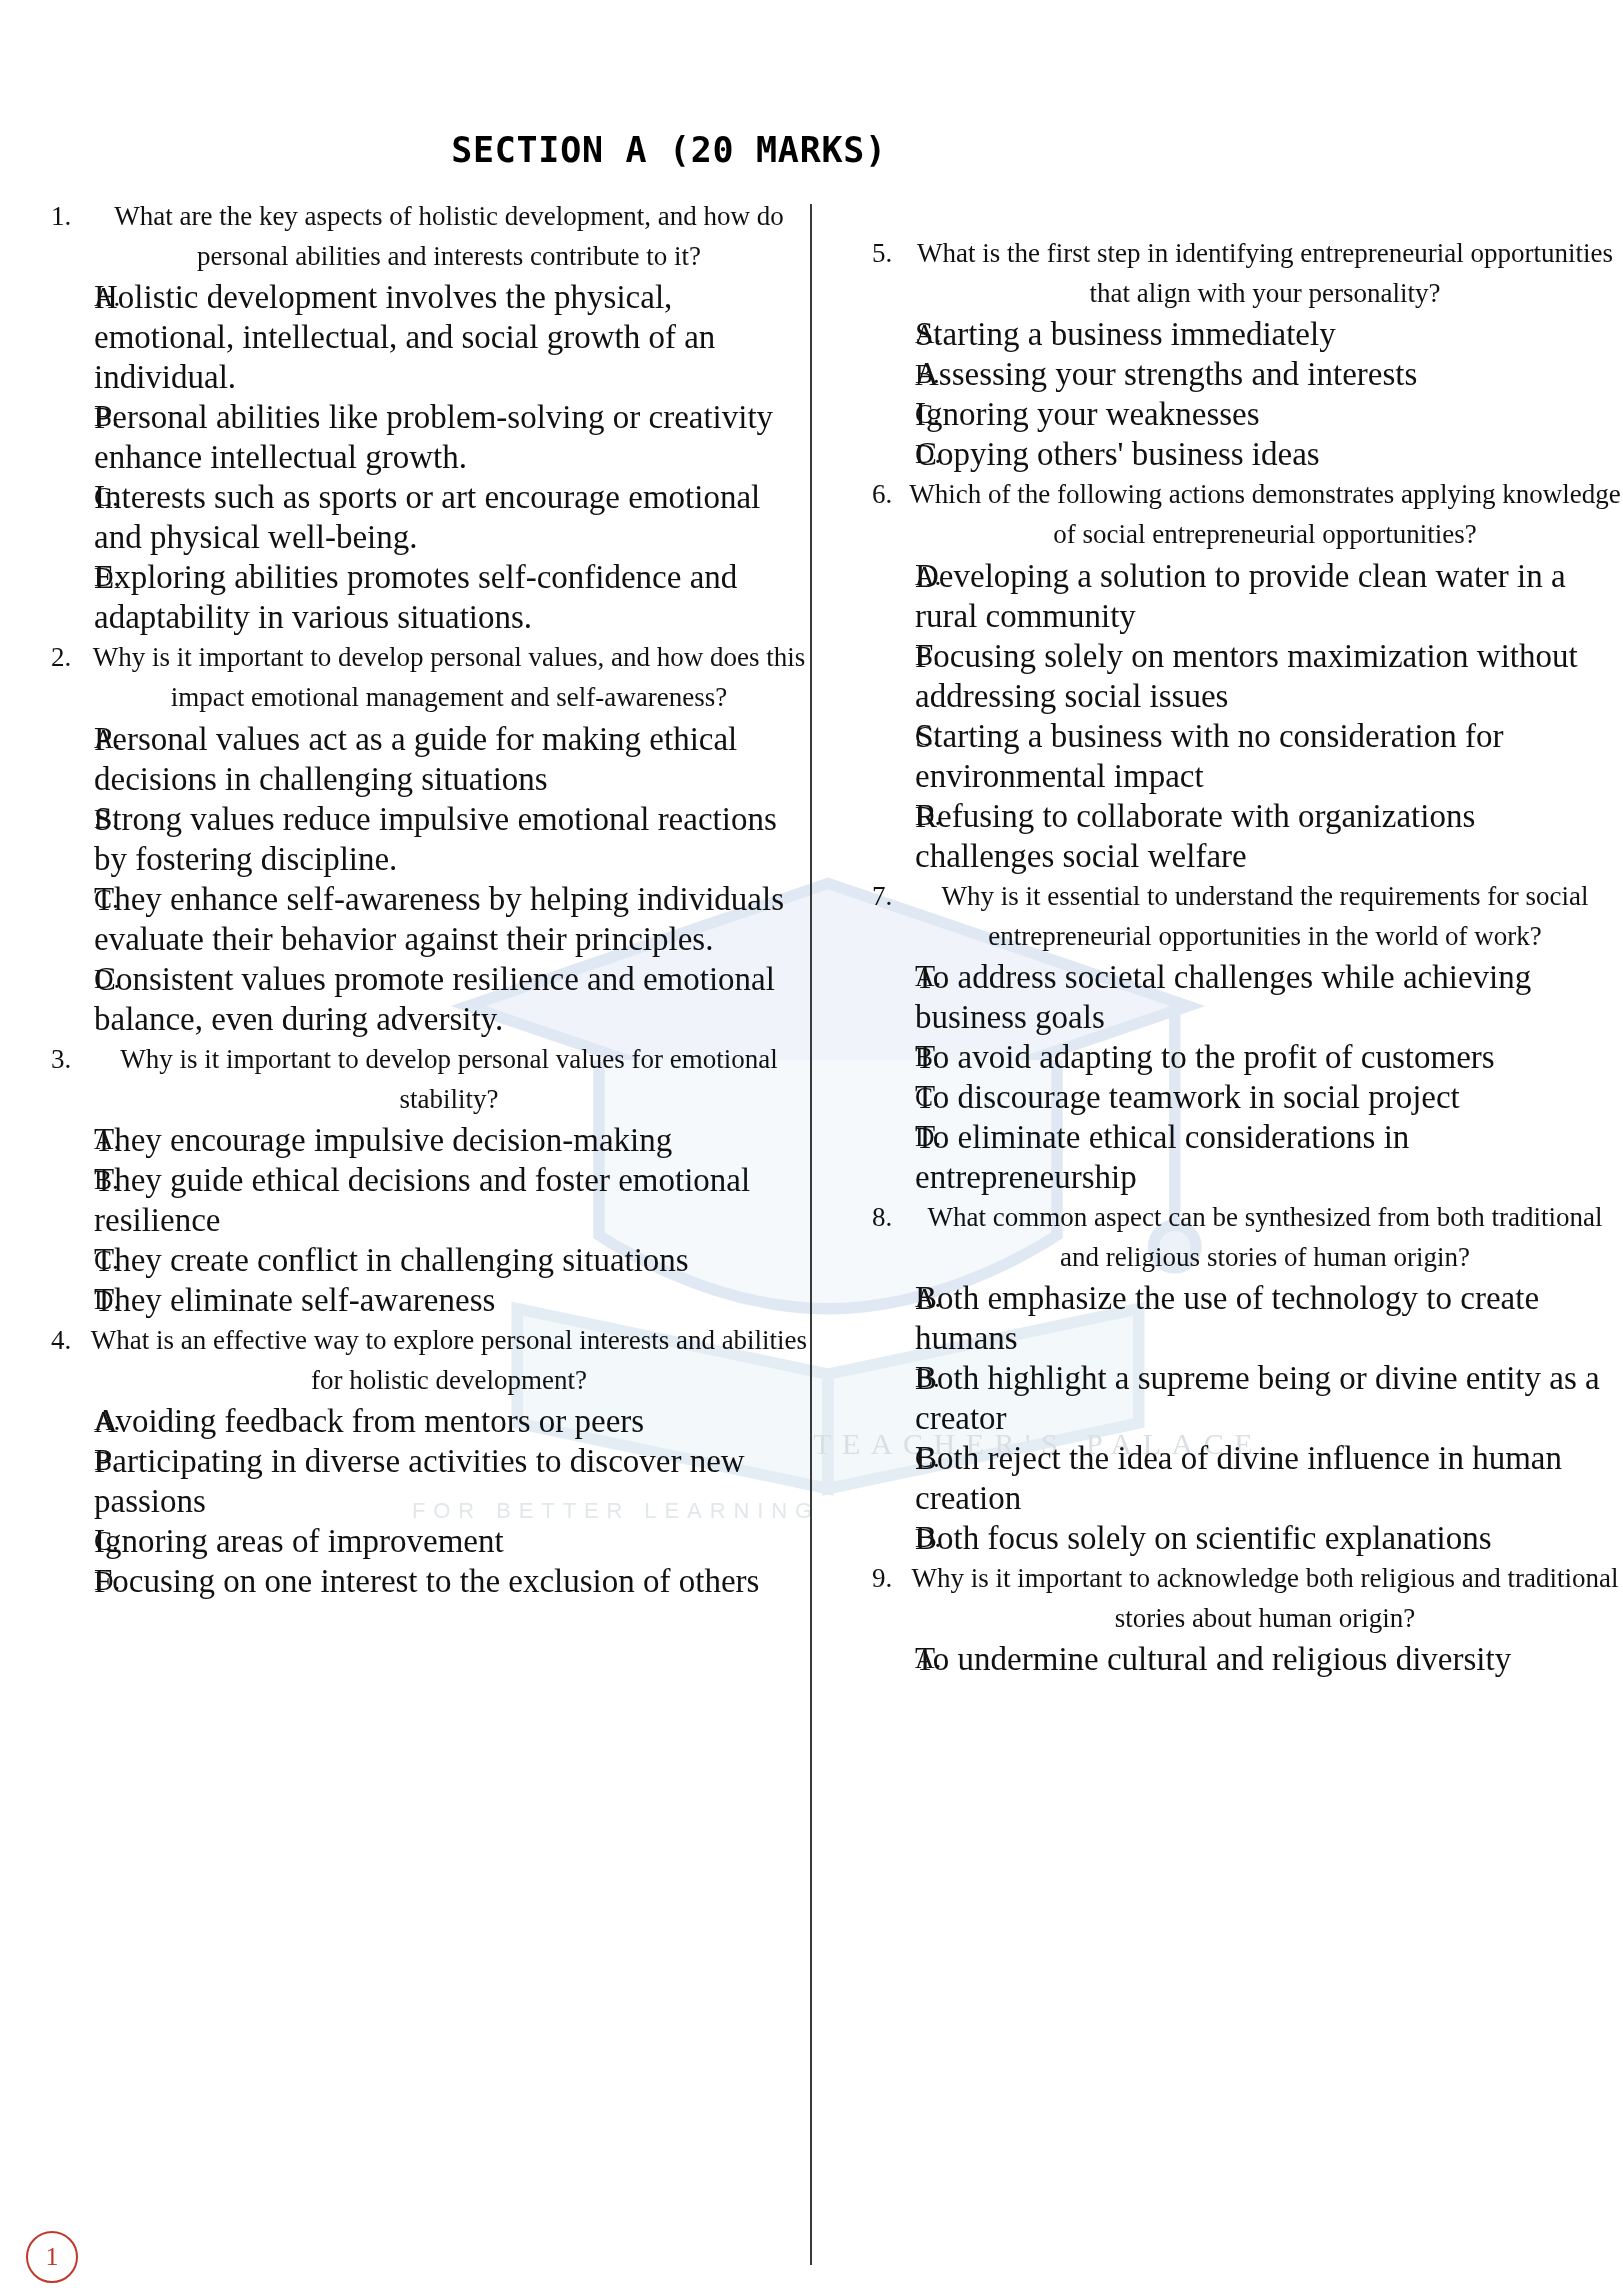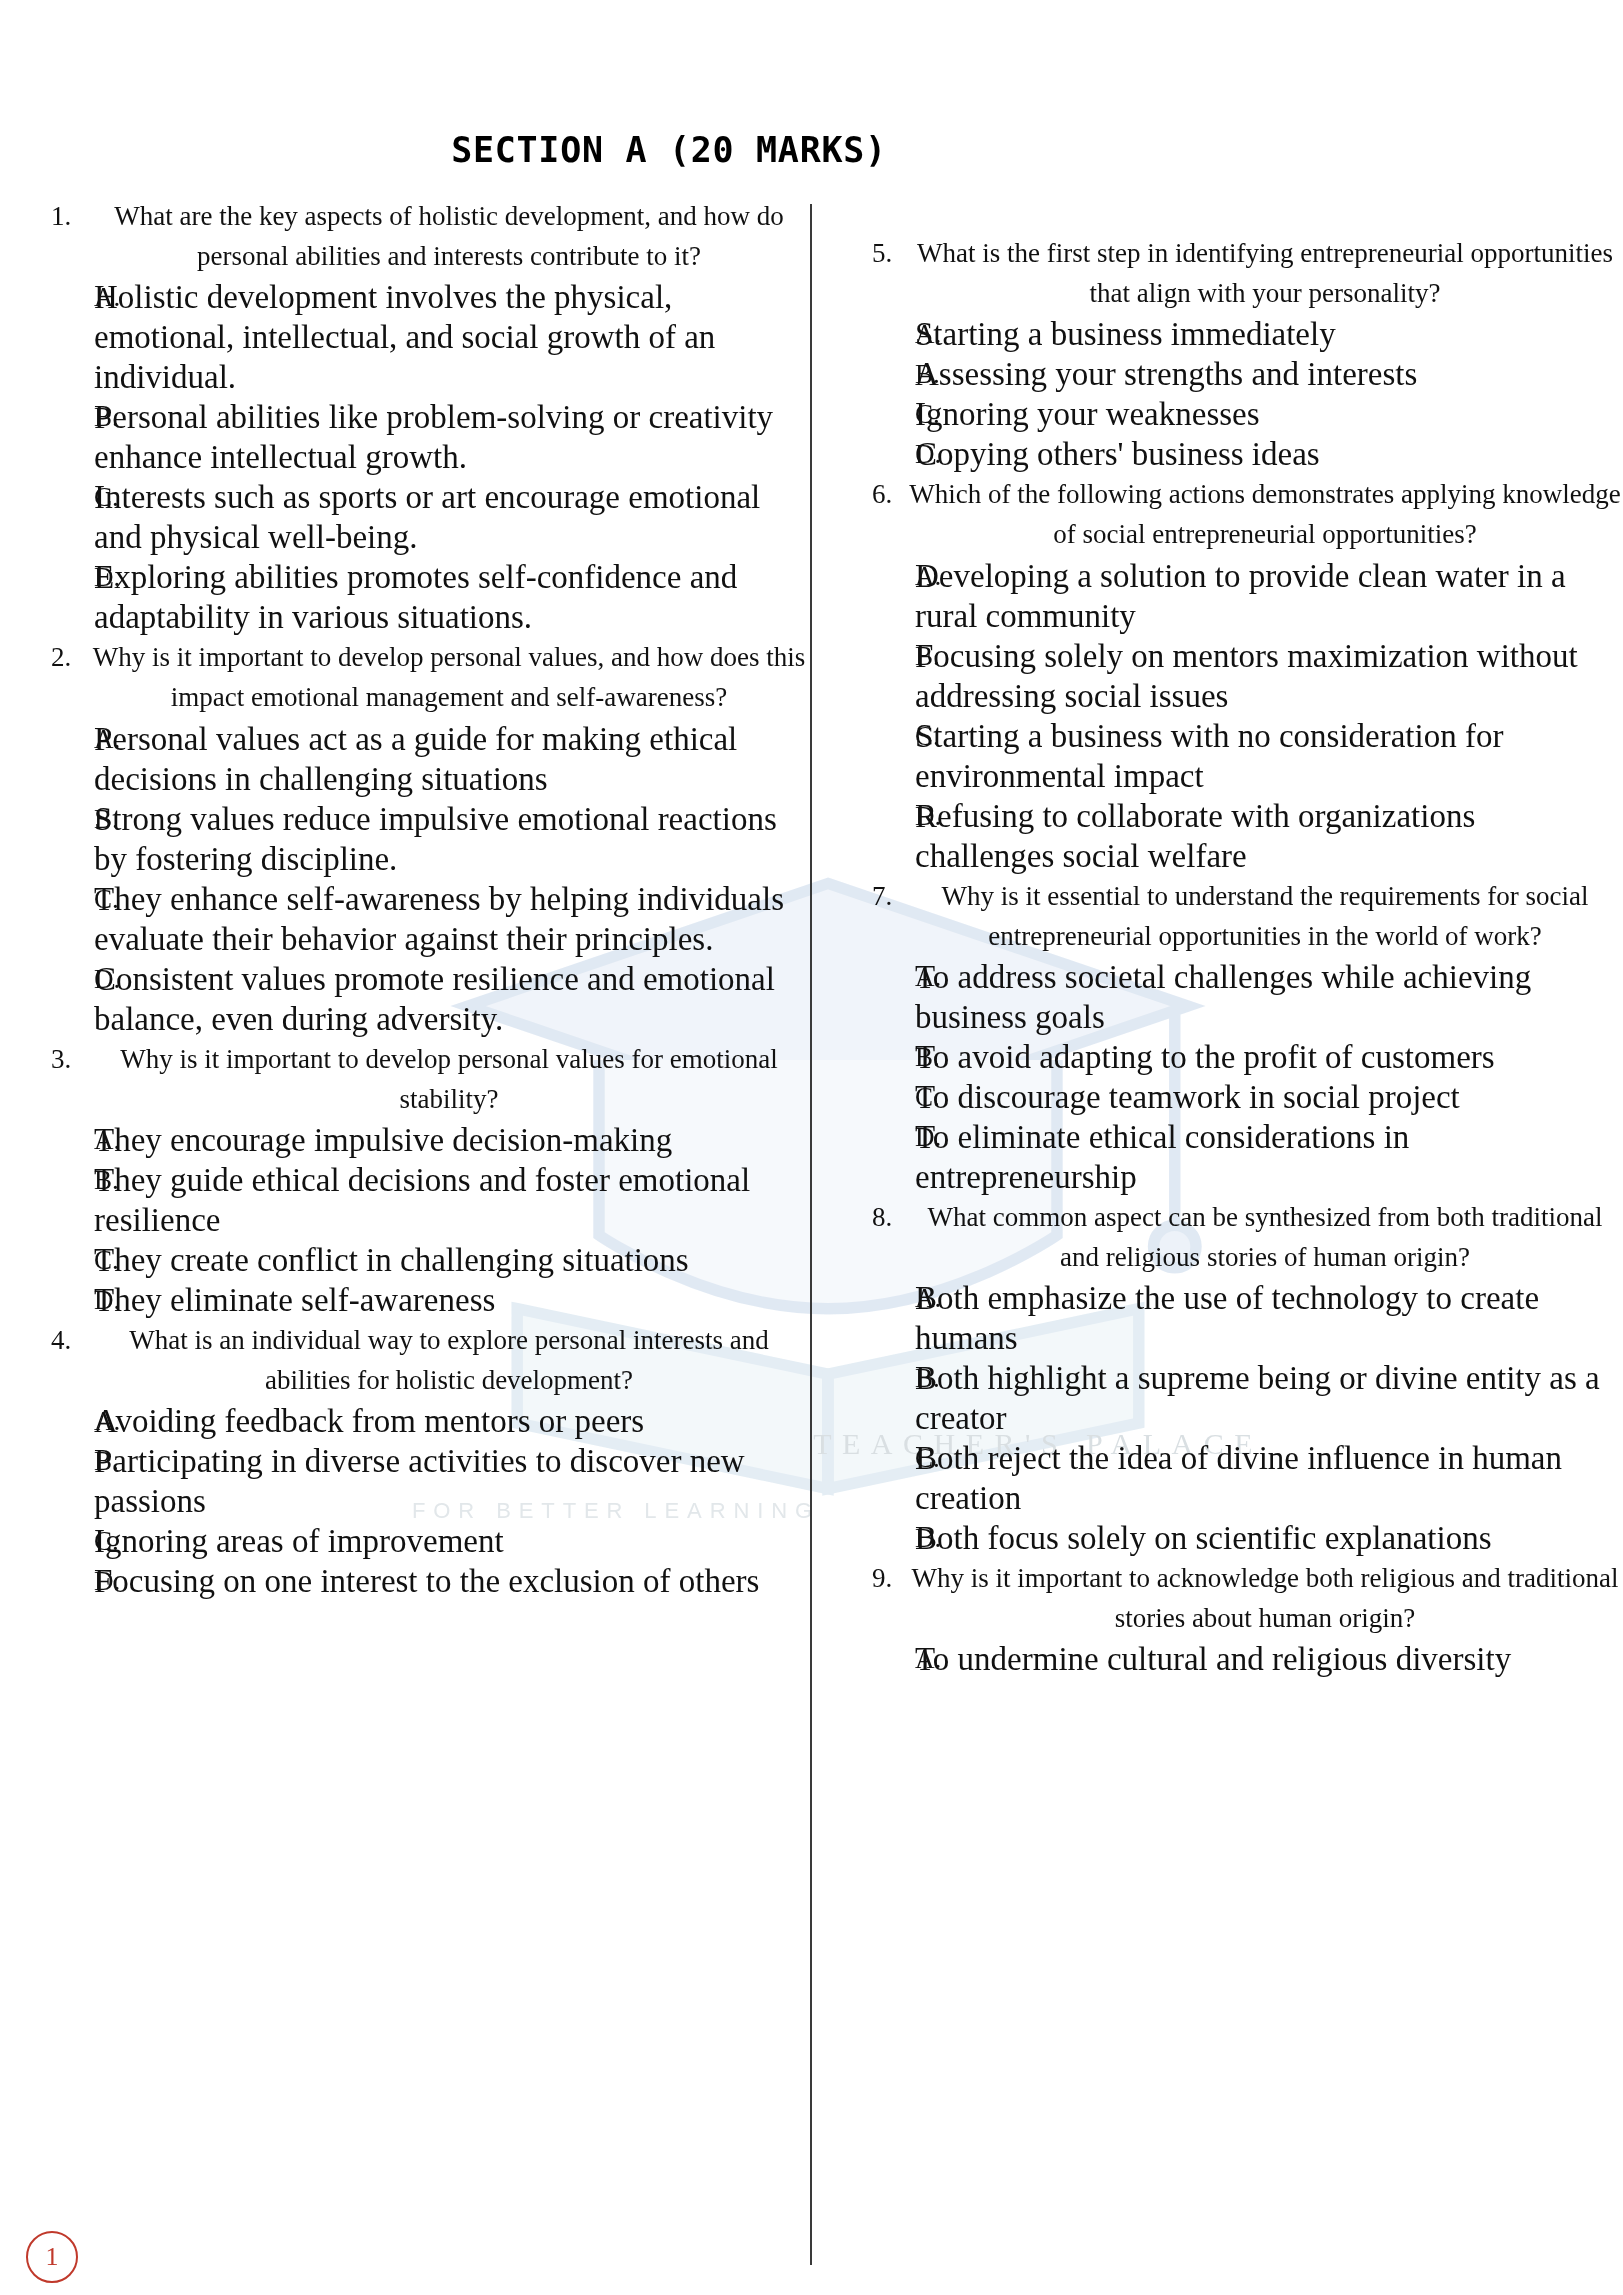--- a/index.html
+++ b/index.html
@@ -255,21 +255,21 @@
             </div>
             <div class="opt">
               <div class="opt-letter">D.</div>
               <div class="opt-text">They eliminate self-awareness</div>
             </div>
           </div>
         </div>
         <div class="q-block">
           <div class="q">
             <div class="q-num">4.</div>
-            <div class="q-text">What is an individual way to explore personal interests and abilities for holistic development?</div>
+            <div class="q-text">What is an effective way to explore personal interests and abilities for holistic development?</div>
           </div>
           <div class="opts">
             <div class="opt">
               <div class="opt-letter">A.</div>
               <div class="opt-text">Avoiding feedback from mentors or peers</div>
             </div>
             <div class="opt">
               <div class="opt-letter">B.</div>
               <div class="opt-text">Participating in diverse activities to discover new passions</div>
             </div>

